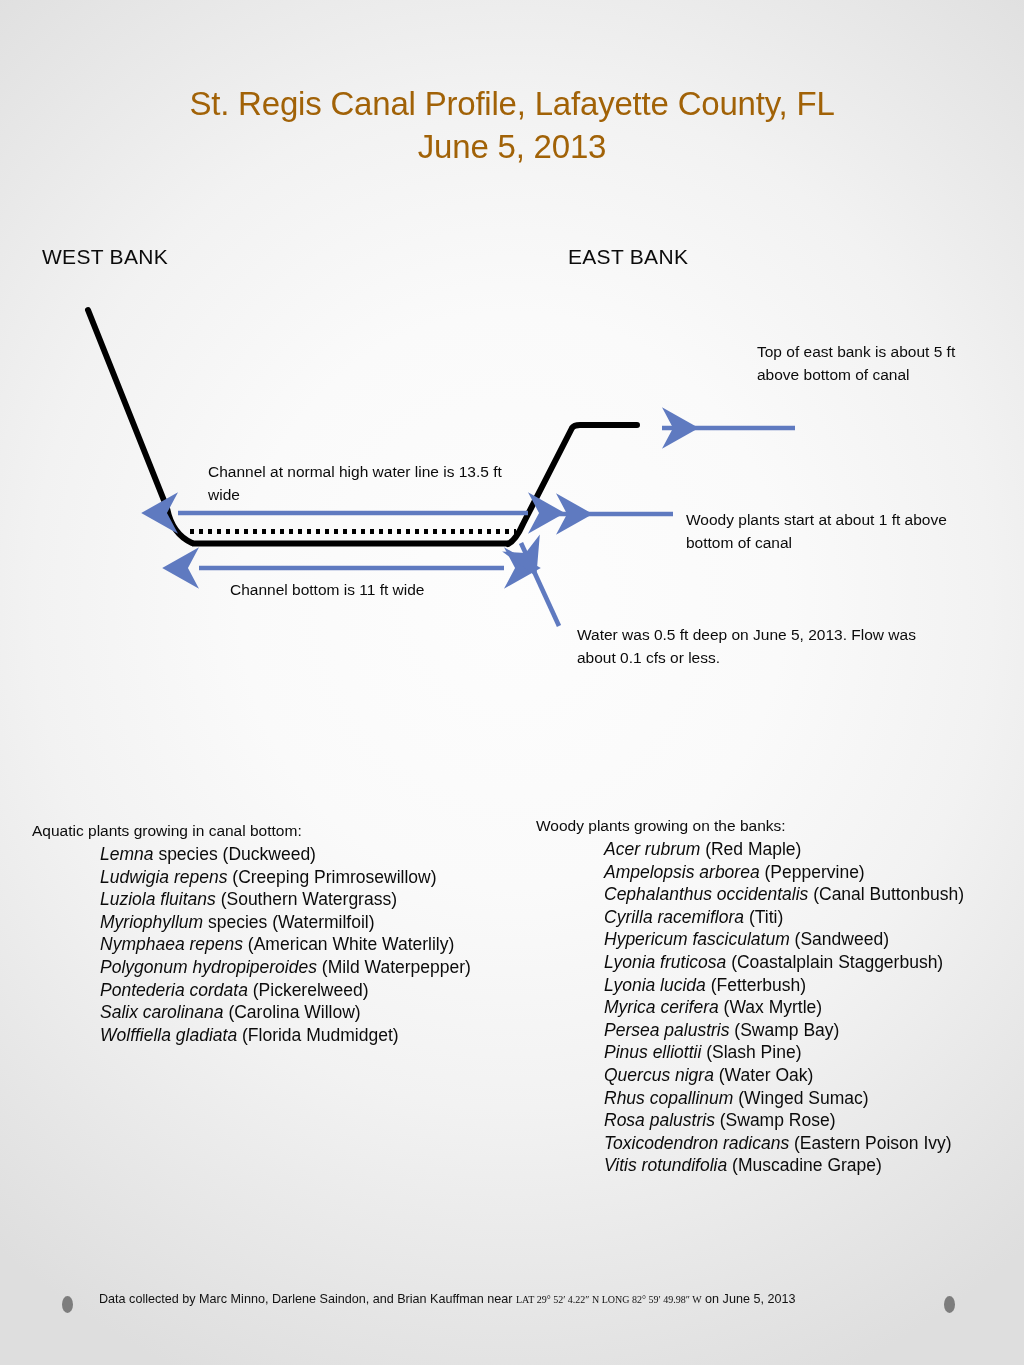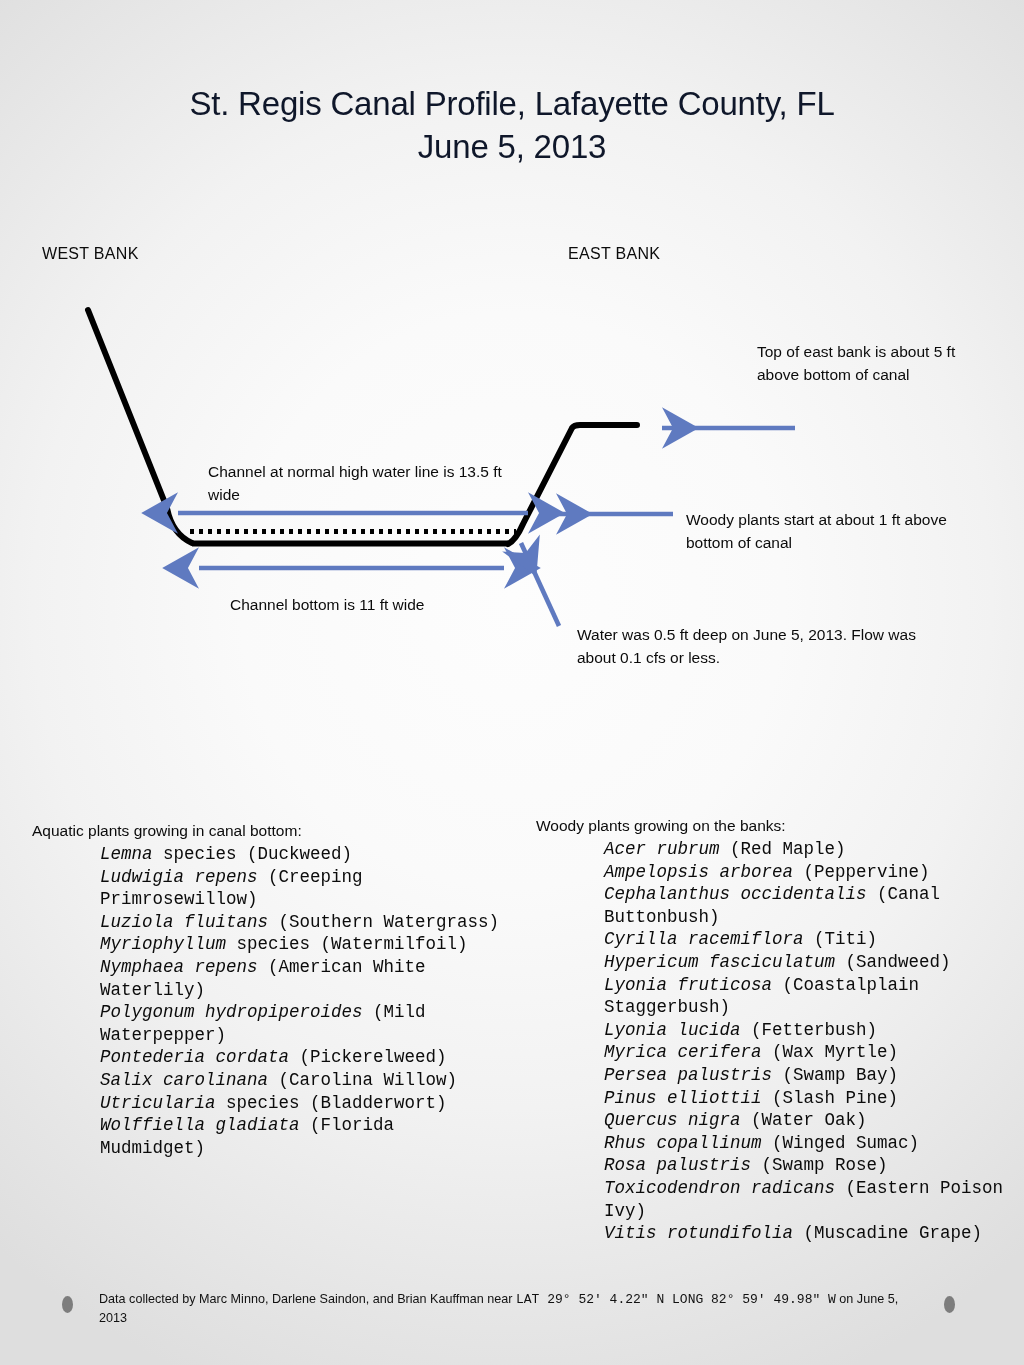--- a/index.html
+++ b/index.html
@@ -18,30 +18,30 @@
 
   
   #title {
     position: absolute;
     top: 82px;
     left: 0;
     width: 1024px;
     text-align: center;
     font-size: 33px;
     line-height: 43px;
-    color: #0f172a;
+    color: #a16207;
     font-family: "Liberation Sans", sans-serif;
     letter-spacing: -0.2px;
   }
   #title .ln { display: block; }
 
   
   .bank-label {
     position: absolute;
-    font-size: 16px;
+    font-size: 21px;
     color: #0b0b0b;
     letter-spacing: 0.3px;
     white-space: nowrap;
   }
   #west-bank-label { left: 42px; top: 245px; }
   #east-bank-label { left: 568px; top: 245px; }
 
   
   #diagram {
     position: absolute;
@@ -55,40 +55,40 @@
   .callout {
     position: absolute;
     font-size: 15.5px;
     line-height: 22.5px;
     color: #0b0b0b;
     font-family: "Liberation Sans", sans-serif;
   }
   #callout-top-east { left: 741px; top: 341px; width: 200px; margin-left: 16px; }
   #callout-channel-hwl { left: 208px; top: 461px; width: 310px; }
   #callout-woody-start { left: 686px; top: 509px; width: 300px; }
-  #callout-channel-bottom { left: 230px; top: 594px; width: 300px; }
+  #callout-channel-bottom { left: 230px; top: 579px; width: 300px; }
   #callout-water-depth { left: 577px; top: 624px; width: 380px; }
 
   
   .plant-block { position: absolute; }
   #aquatic-block { left: 32px; top: 820px; width: 470px; }
   #woody-block   { left: 536px; top: 815px; width: 500px; }
 
   .plant-heading {
     font-family: "Liberation Sans", sans-serif;
     font-size: 15.5px;
     color: #0b0b0b;
     margin: 0 0 2px 0;
     line-height: 21px;
   }
   ul.plant-list {
     list-style: none;
     margin: 0;
     padding: 0 0 0 68px;
-    font-family: Liberation Mono, monospace;
+    font-family: Liberation Sans, sans-serif;
     font-size: 17.5px;
     line-height: 22.6px;
     color: #0b0b0b;
   }
   ul.plant-list li { margin: 0; padding: 0; }
   ul.plant-list li .sci { font-style: italic; }
 
   
   #footer {
     position: absolute;
@@ -111,22 +111,22 @@
     position: absolute;
     left: 99px;
     top: 0px;
     width: 830px;
     font-family: "Liberation Sans", sans-serif;
     font-size: 12.6px;
     line-height: 19px;
     color: #111;
   }
   #footer-text .coords {
-    font-family: Liberation Mono, monospace;
-    font-size: 13px;
+    font-family: Liberation Serif, serif;
+    font-size: 10px;
   }
 </style>
 </head>
 <body>
 
 <div id="title">
   <span class="ln">St. Regis Canal Profile, Lafayette County, FL</span>
   <span class="ln">June 5, 2013</span>
 </div>
 
@@ -176,21 +176,20 @@
   <p class="plant-heading">Aquatic plants growing in canal bottom:</p>
   <ul class="plant-list" id="aquatic-list">
       <li><span class="sci">Lemna</span><span> species (Duckweed)</span></li>
       <li><span class="sci">Ludwigia repens</span><span> (Creeping Primrosewillow)</span></li>
       <li><span class="sci">Luziola fluitans</span><span> (Southern Watergrass)</span></li>
       <li><span class="sci">Myriophyllum</span><span> species (Watermilfoil)</span></li>
       <li><span class="sci">Nymphaea repens</span><span> (American White Waterlily)</span></li>
       <li><span class="sci">Polygonum hydropiperoides</span><span> (Mild Waterpepper)</span></li>
       <li><span class="sci">Pontederia cordata</span><span> (Pickerelweed)</span></li>
       <li><span class="sci">Salix carolinana</span><span> (Carolina Willow)</span></li>
-      <li><span class="sci">Utricularia</span><span> species (Bladderwort)</span></li>
       <li><span class="sci">Wolffiella gladiata</span><span> (Florida Mudmidget)</span></li>
     </ul>
 </div>
 
 <div class="plant-block" id="woody-block">
   <p class="plant-heading">Woody plants growing on the banks:</p>
   <ul class="plant-list" id="woody-list">
       <li><span class="sci">Acer rubrum</span><span> (Red Maple)</span></li>
       <li><span class="sci">Ampelopsis arborea</span><span> (Peppervine)</span></li>
       <li><span class="sci">Cephalanthus occidentalis</span><span> (Canal Buttonbush)</span></li>

